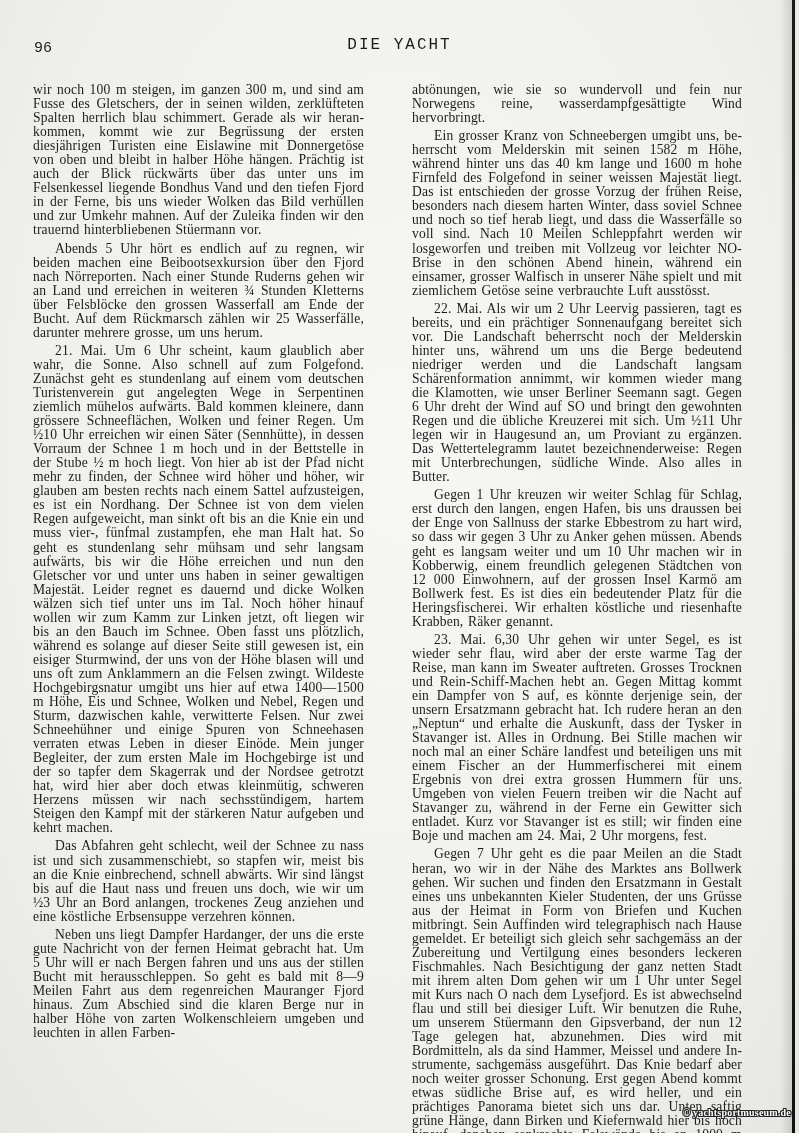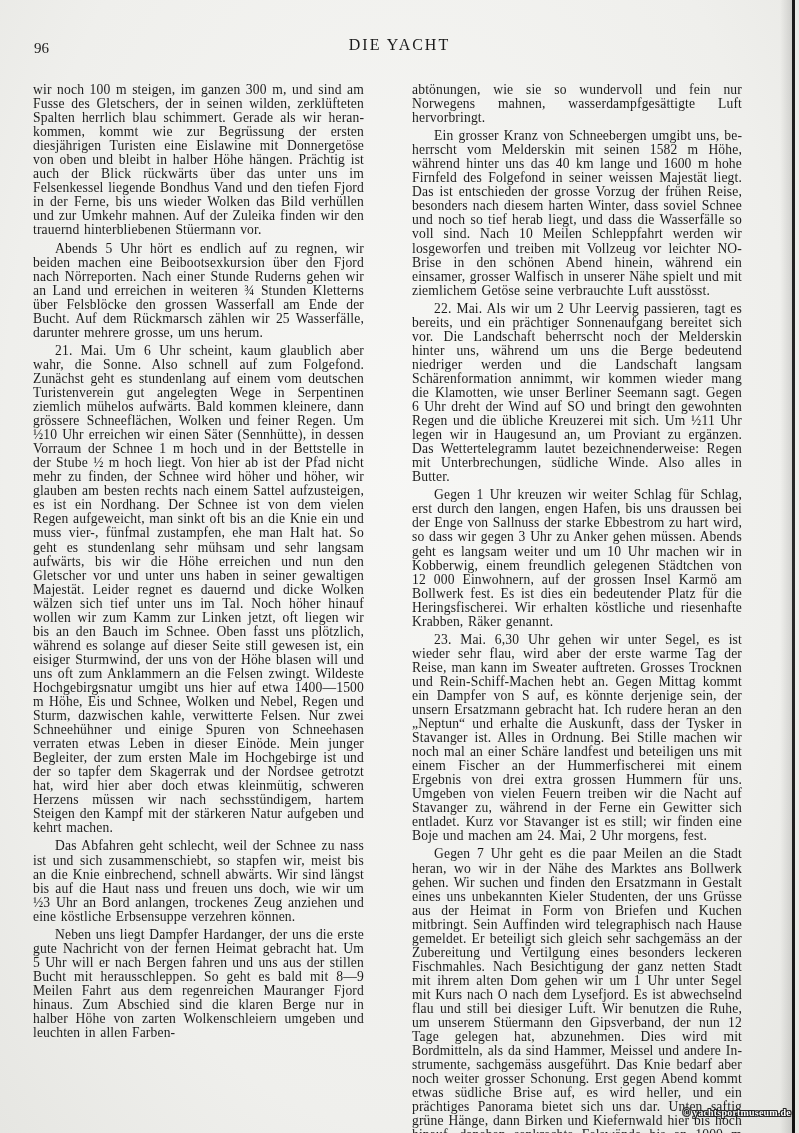--- a/index.html
+++ b/index.html
@@ -45,30 +45,30 @@
       top: 36px;
       left: 0;
       width: 799px;
       height: 24px;
     }
     .page-number {
       position: absolute;
       left: 34px;
       top: 4px;
       font-size: 15px;
-      font-family: Liberation Serif, serif;
+      font-family: Liberation Mono, monospace;
       color: #222;
     }
     .running-title {
       position: absolute;
       left: 0;
       width: 799px;
       top: 0px;
       text-align: center;
-      font-family: Liberation Serif, serif;
+      font-family: Liberation Mono, monospace;
       font-size: 16px;
       letter-spacing: 2px;
       color: #1a1a1a;
     }
     .column {
       position: absolute;
       top: 83px;
       font-size: 13.6px;
       line-height: 14.05px;
       text-align: justify;
@@ -123,21 +123,21 @@
 
   <div class="column col-left">
     <p class="cont">wir noch 100 m steigen, im ganzen 300 m, und sind am Fusse des Gletschers, der in seinen wilden, zerklüfteten Spalten herrlich blau schimmert. Gerade als wir heran­kommen, kommt wie zur Begrüssung der ersten diesjährigen Turisten eine Eislawine mit Donnergetöse von oben und bleibt in halber Höhe hängen. Prächtig ist auch der Blick rück­wärts über das unter uns im Felsenkessel liegende Bondhus Vand und den tiefen Fjord in der Ferne, bis uns wieder Wolken das Bild verhüllen und zur Umkehr mahnen. Auf der Zuleika finden wir den trauernd hinterbliebenen Stüer­mann vor.</p>
     <p>Abends 5 Uhr hört es endlich auf zu regnen, wir beiden machen eine Beibootsexkursion über den Fjord nach Nörre­porten. Nach einer Stunde Ruderns gehen wir an Land und erreichen in weiteren ¾ Stunden Kletterns über Felsblöcke den grossen Wasserfall am Ende der Bucht. Auf dem Rück­marsch zählen wir 25 Wasserfälle, darunter mehrere grosse, um uns herum.</p>
     <p>21. Mai. Um 6 Uhr scheint, kaum glaublich aber wahr, die Sonne. Also schnell auf zum Folgefond. Zunächst geht es stundenlang auf einem vom deutschen Turisten­verein gut angelegten Wege in Serpentinen ziemlich mühelos aufwärts. Bald kommen kleinere, dann grössere Schnee­flächen, Wolken und feiner Regen. Um ½10 Uhr erreichen wir einen Säter (Sennhütte), in dessen Vorraum der Schnee 1 m hoch und in der Bettstelle in der Stube ½ m hoch liegt. Von hier ab ist der Pfad nicht mehr zu finden, der Schnee wird höher und höher, wir glauben am besten rechts nach einem Sattel aufzusteigen, es ist ein Nordhang. Der Schnee ist von dem vielen Regen aufgeweicht, man sinkt oft bis an die Knie ein und muss vier-, fünfmal zustampfen, ehe man Halt hat. So geht es stundenlang sehr mühsam und sehr langsam aufwärts, bis wir die Höhe erreichen und nun den Gletscher vor und unter uns haben in seiner ge­waltigen Majestät. Leider regnet es dauernd und dicke Wolken wälzen sich tief unter uns im Tal. Noch höher hinauf wollen wir zum Kamm zur Linken jetzt, oft liegen wir bis an den Bauch im Schnee. Oben fasst uns plötzlich, während es solange auf dieser Seite still gewesen ist, ein eisiger Sturm­wind, der uns von der Höhe blasen will und uns oft zum Anklammern an die Felsen zwingt. Wildeste Hochgebirgs­natur umgibt uns hier auf etwa 1400—1500 m Höhe, Eis und Schnee, Wolken und Nebel, Regen und Sturm, dazwischen kahle, verwitterte Felsen. Nur zwei Schneehühner und einige Spuren von Schneehasen verraten etwas Leben in dieser Einöde. Mein junger Begleiter, der zum ersten Male im Hochgebirge ist und der so tapfer dem Skagerrak und der Nordsee getrotzt hat, wird hier aber doch etwas klein­mütig, schweren Herzens müssen wir nach sechsstündigem, hartem Steigen den Kampf mit der stärkeren Natur aufgeben und kehrt machen.</p>
     <p>Das Abfahren geht schlecht, weil der Schnee zu nass ist und sich zusammenschiebt, so stapfen wir, meist bis an die Knie einbrechend, schnell abwärts. Wir sind längst bis auf die Haut nass und freuen uns doch, wie wir um ½3 Uhr an Bord anlangen, trockenes Zeug anziehen und eine köstliche Erbsensuppe verzehren können.</p>
     <p>Neben uns liegt Dampfer Hardanger, der uns die erste gute Nachricht von der fernen Heimat gebracht hat. Um 5 Uhr will er nach Bergen fahren und uns aus der stillen Bucht mit herausschleppen. So geht es bald mit 8—9 Meilen Fahrt aus dem regenreichen Mauranger Fjord hinaus. Zum Abschied sind die klaren Berge nur in halber Höhe von zarten Wolkenschleiern umgeben und leuchten in allen Farben-</p>
   </div>
 
   <div class="column col-right">
-    <p class="cont">abtönungen, wie sie so wundervoll und fein nur Norwegens mahnen, wasserdampfgesättigte Luft hervorbringt.</p>
+    <p class="cont">abtönungen, wie sie so wundervoll und fein nur Norwegens reine, wasserdampfgesättigte Wind hervorbringt.</p>
     <p>Ein grosser Kranz von Schneebergen umgibt uns, be­herrscht vom Melderskin mit seinen 1582 m Höhe, während hinter uns das 40 km lange und 1600 m hohe Firnfeld des Folgefond in seiner weissen Majestät liegt. Das ist ent­schieden der grosse Vorzug der frühen Reise, besonders nach diesem harten Winter, dass soviel Schnee und noch so tief herab liegt, und dass die Wasserfälle so voll sind. Nach 10 Meilen Schleppfahrt werden wir losgeworfen und treiben mit Vollzeug vor leichter NO-Brise in den schönen Abend hinein, während ein einsamer, grosser Walfisch in unserer Nähe spielt und mit ziemlichem Getöse seine ver­brauchte Luft ausstösst.</p>
     <p>22. Mai. Als wir um 2 Uhr Leervig passieren, tagt es bereits, und ein prächtiger Sonnenaufgang bereitet sich vor. Die Landschaft beherrscht noch der Melderskin hinter uns, während um uns die Berge bedeutend niedriger werden und die Landschaft langsam Schärenformation annimmt, wir kommen wieder mang die Klamotten, wie unser Berliner Seemann sagt. Gegen 6 Uhr dreht der Wind auf SO und bringt den gewohnten Regen und die übliche Kreuzerei mit sich. Um ½11 Uhr legen wir in Haugesund an, um Proviant zu ergänzen. Das Wettertelegramm lautet bezeichnender­weise: Regen mit Unterbrechungen, südliche Winde. Also alles in Butter.</p>
     <p>Gegen 1 Uhr kreuzen wir weiter Schlag für Schlag, erst durch den langen, engen Hafen, bis uns draussen bei der Enge von Sallnuss der starke Ebbestrom zu hart wird, so dass wir gegen 3 Uhr zu Anker gehen müssen. Abends geht es langsam weiter und um 10 Uhr machen wir in Kobber­wig, einem freundlich gelegenen Städtchen von 12 000 Ein­wohnern, auf der grossen Insel Karmö am Bollwerk fest. Es ist dies ein bedeutender Platz für die Heringsfischerei. Wir erhalten köstliche und riesenhafte Krabben, Räker genannt.</p>
     <p>23. Mai. 6,30 Uhr gehen wir unter Segel, es ist wieder sehr flau, wird aber der erste warme Tag der Reise, man kann im Sweater auftreten. Grosses Trocknen und Rein-Schiff-Machen hebt an. Gegen Mittag kommt ein Dampfer von S auf, es könnte derjenige sein, der unsern Ersatzmann gebracht hat. Ich rudere heran an den „Neptun“ und erhalte die Auskunft, dass der Tysker in Stavanger ist. Alles in Ordnung. Bei Stille machen wir noch mal an einer Schäre landfest und beteiligen uns mit einem Fischer an der Hummer­fischerei mit einem Ergebnis von drei extra grossen Hummern für uns. Umgeben von vielen Feuern treiben wir die Nacht auf Stavanger zu, während in der Ferne ein Gewitter sich entladet. Kurz vor Stavanger ist es still; wir finden eine Boje und machen am 24. Mai, 2 Uhr morgens, fest.</p>
     <p>Gegen 7 Uhr geht es die paar Meilen an die Stadt heran, wo wir in der Nähe des Marktes ans Bollwerk gehen. Wir suchen und finden den Ersatzmann in Gestalt eines uns un­bekannten Kieler Studenten, der uns Grüsse aus der Heimat in Form von Briefen und Kuchen mitbringt. Sein Auffinden wird telegraphisch nach Hause gemeldet. Er beteiligt sich gleich sehr sachgemäss an der Zubereitung und Vertilgung eines besonders leckeren Fischmahles. Nach Besichtigung der ganz netten Stadt mit ihrem alten Dom gehen wir um 1 Uhr unter Segel mit Kurs nach O nach dem Lysefjord. Es ist abwechselnd flau und still bei diesiger Luft. Wir be­nutzen die Ruhe, um unserem Stüermann den Gipsverband, der nun 12 Tage gelegen hat, abzunehmen. Dies wird mit Bordmitteln, als da sind Hammer, Meissel und andere In­strumente, sachgemäss ausgeführt. Das Knie bedarf aber noch weiter grosser Schonung. Erst gegen Abend kommt etwas südliche Brise auf, es wird heller, und ein prächtiges Panorama bietet sich uns dar. Unten saftig grüne Hänge, dann Birken und Kiefernwald hier bis hoch hinauf, daneben senkrechte Felswände bis an 1000 m Höhe, oben noch etwas Schnee, es ist herrlich.</p>
   </div>
 
   <div class="watermark">© yachtsportmuseum.de</div>
 </div>
 

